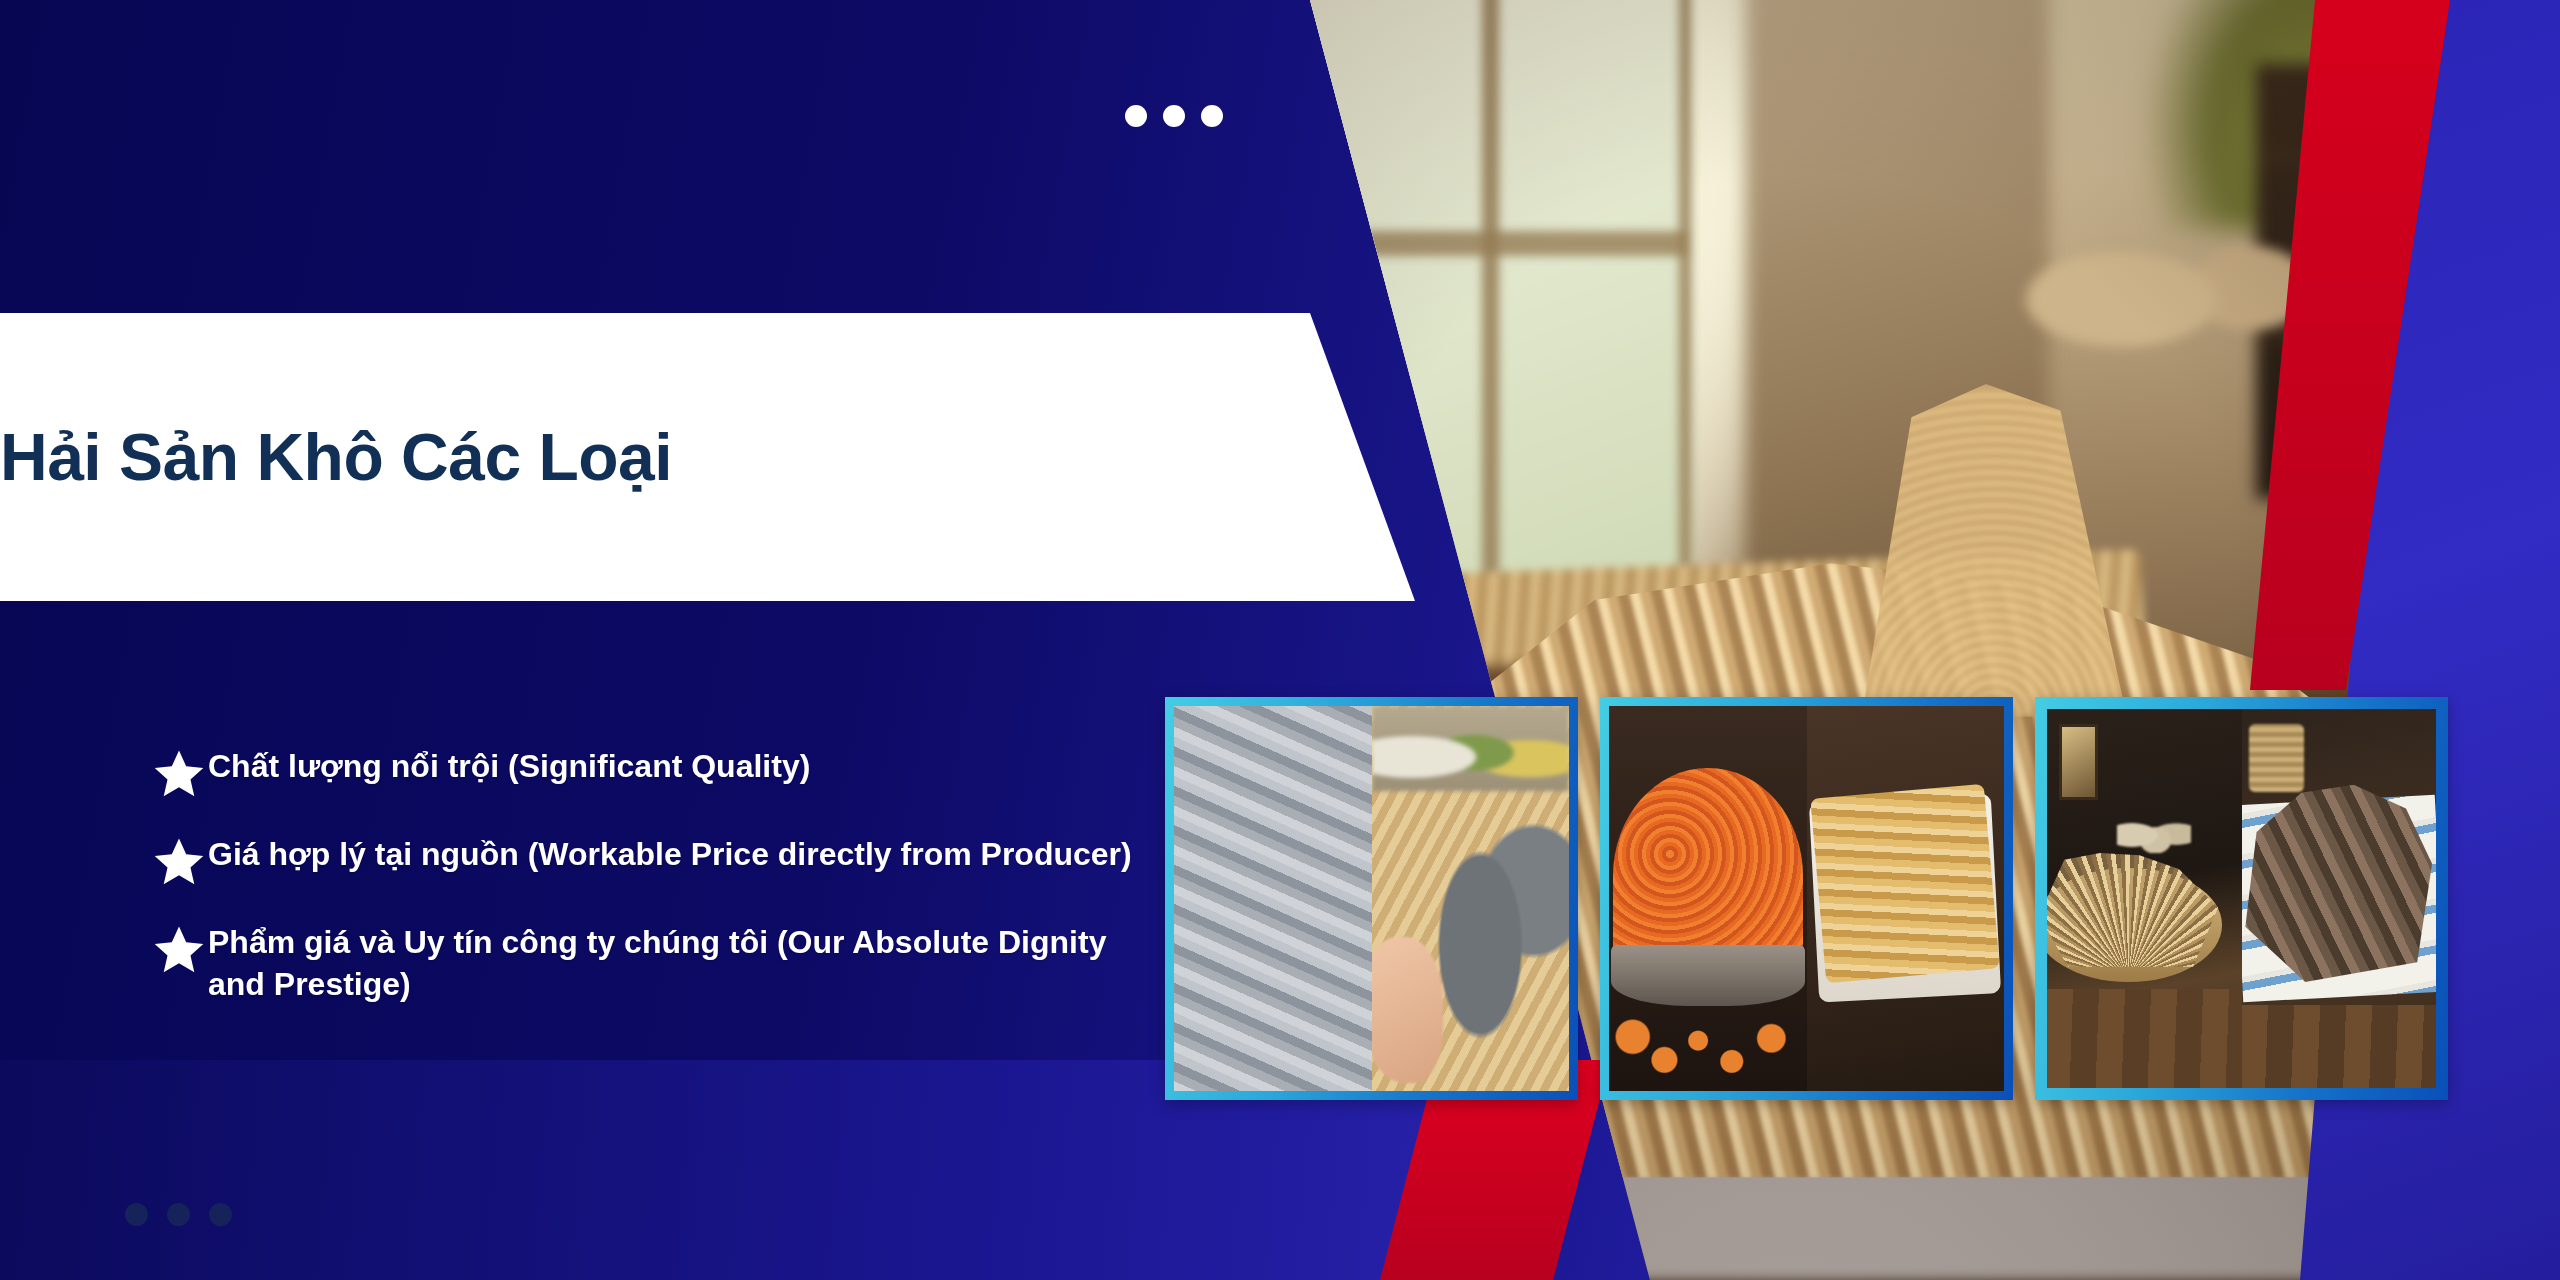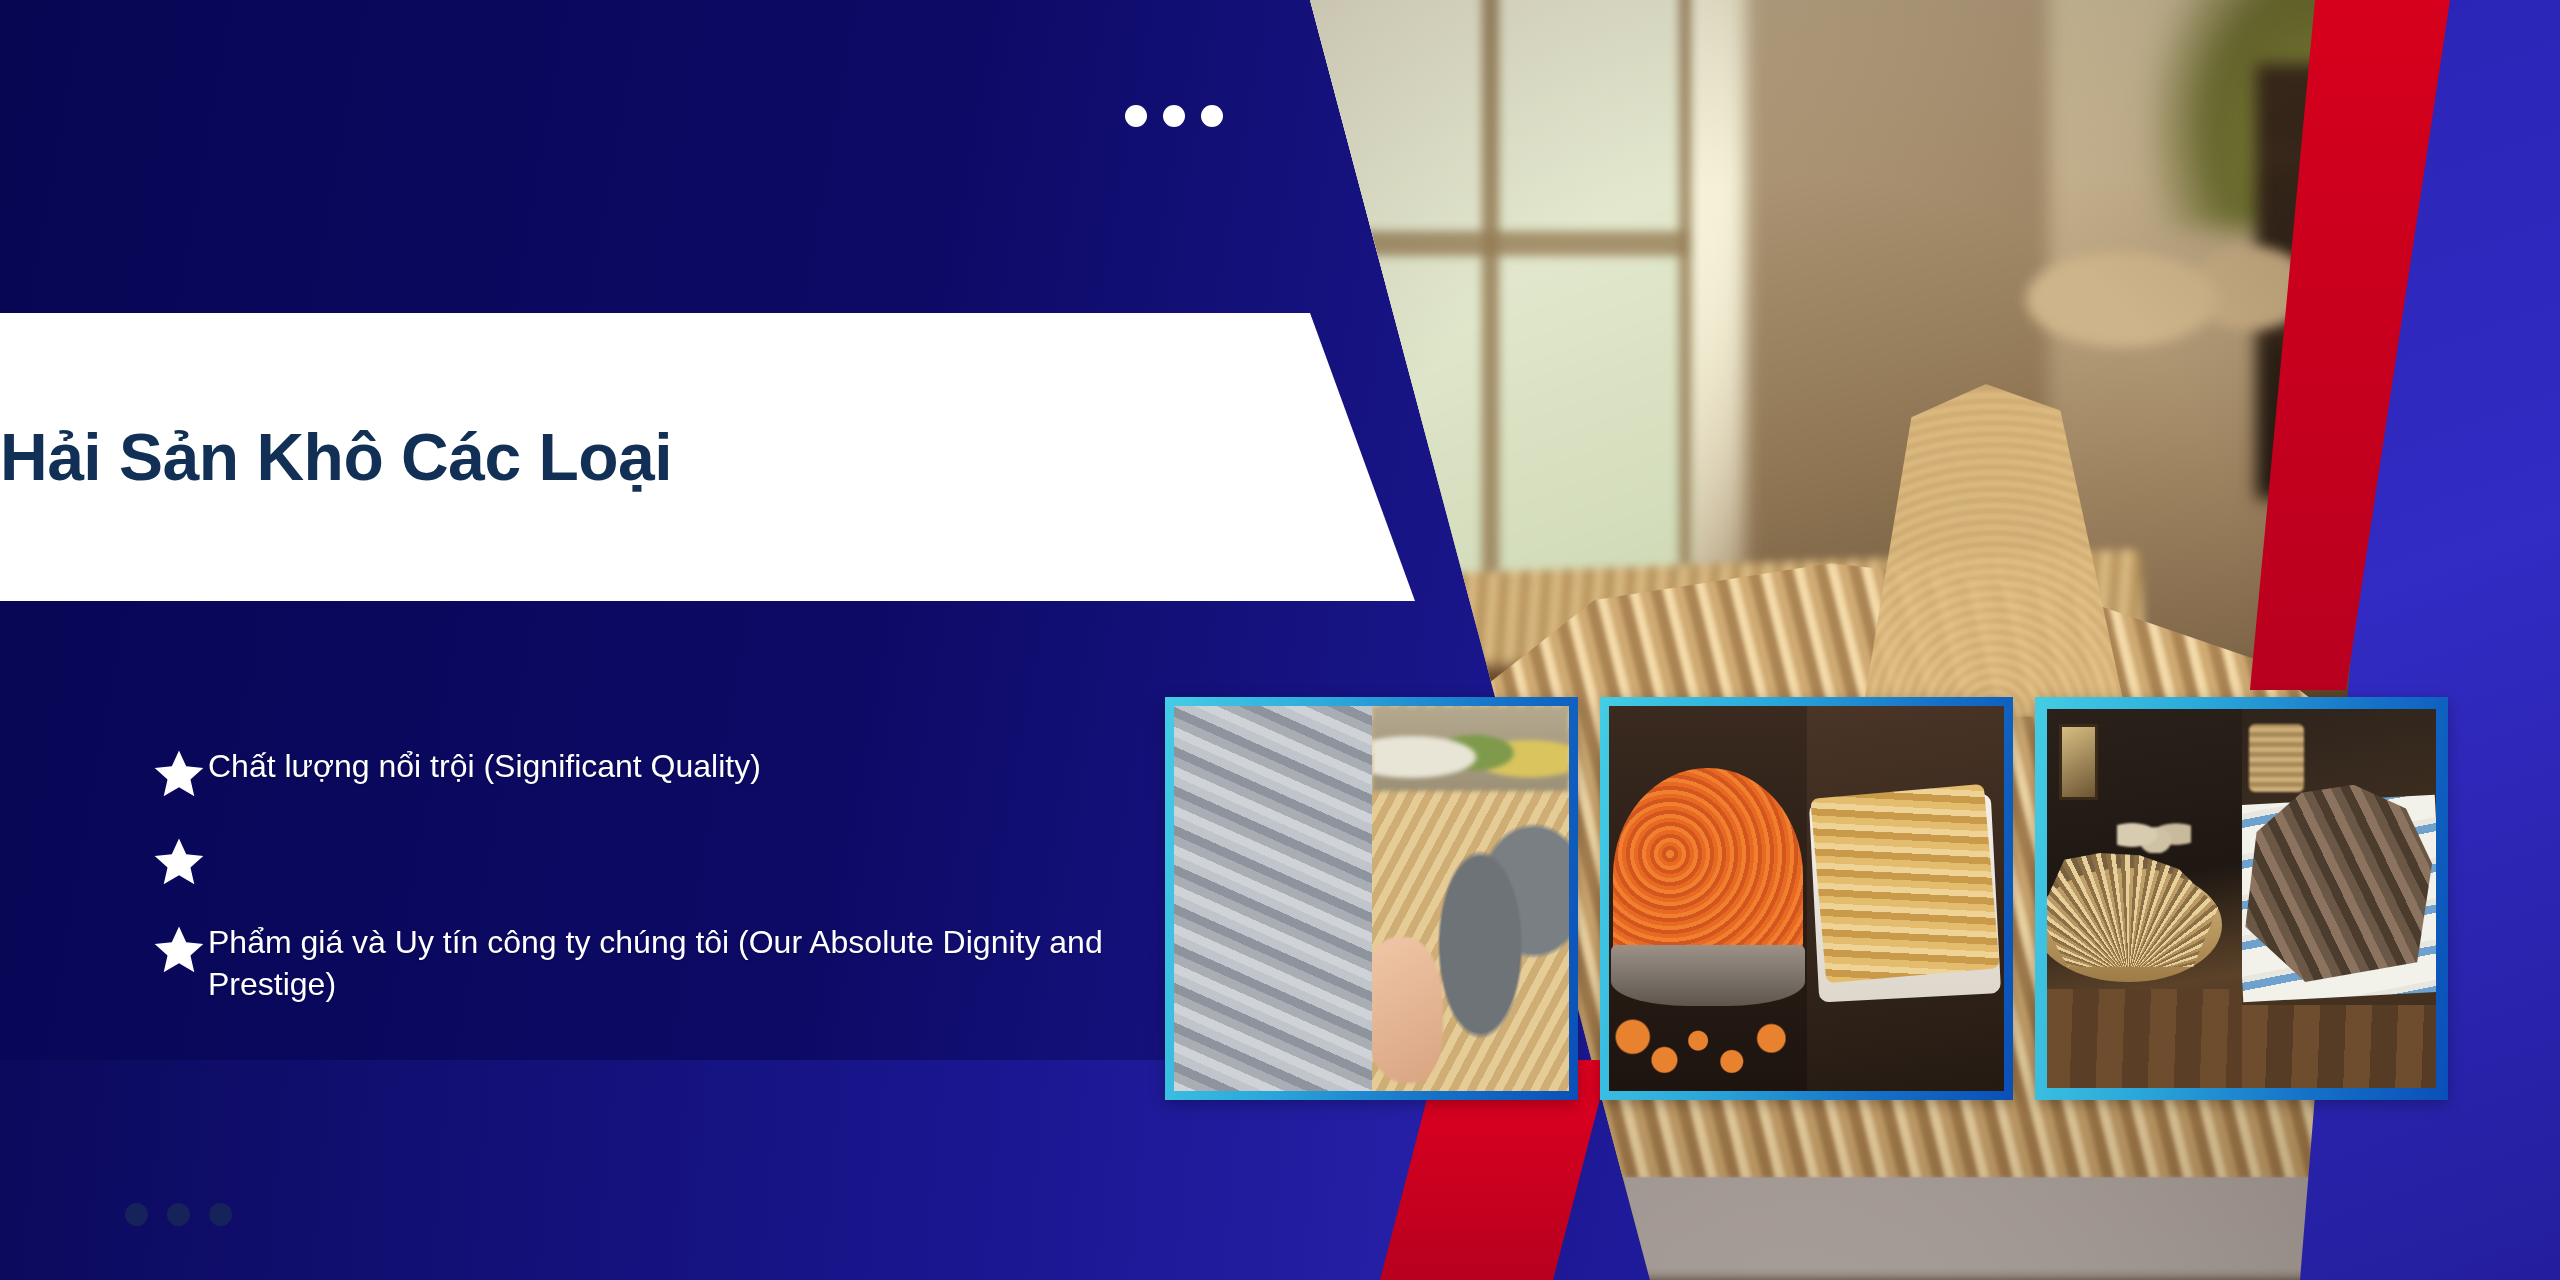--- a/index.html
+++ b/index.html
@@ -198,21 +198,21 @@
   .bullet-row:last-child { margin-bottom:0;justify-content:center; }
   .star-icon {
     flex:0 0 auto;
     width:54px; height:54px;
     margin-top:2px;
     display:block;
   }
   .bullet-text {
     color:#ffffff;
     font-size:32px;
-    font-weight:normal;
+    font-weight:bold;
     line-height:1.32;
     margin-left:2px;
     text-shadow:0 1px 2px rgba(0,0,0,0.25);
   }
 
   
   .thumbs {
     position:absolute;
     top:697px; left:1165px;
     display:flex;
@@ -417,20 +417,21 @@
       <svg class="star-icon" viewBox="0 0 24 24">
         <polygon fill="#ffffff" points="12,1.6 15.2,8.6 22.8,9.3 17.1,14.4 18.8,21.9 12,17.9 5.2,21.9 6.9,14.4 1.2,9.3 8.8,8.6"></polygon>
       </svg>
       <div class="bullet-text">Chất lượng nổi trội (Significant Quality)</div>
     </div>
 
     <div class="bullet-row">
       <svg class="star-icon" viewBox="0 0 24 24">
         <polygon fill="#ffffff" points="12,1.6 15.2,8.6 22.8,9.3 17.1,14.4 18.8,21.9 12,17.9 5.2,21.9 6.9,14.4 1.2,9.3 8.8,8.6"></polygon>
       </svg>
+      <div class="bullet-text">Giá hợp lý tại nguồn (Workable Price directly from Producer)</div>
     </div>
 
     <div class="bullet-row">
       <svg class="star-icon" viewBox="0 0 24 24">
         <polygon fill="#ffffff" points="12,1.6 15.2,8.6 22.8,9.3 17.1,14.4 18.8,21.9 12,17.9 5.2,21.9 6.9,14.4 1.2,9.3 8.8,8.6"></polygon>
       </svg>
       <div class="bullet-text">Phẩm giá và Uy tín công ty chúng tôi (Our Absolute Dignity and Prestige)</div>
     </div>
 
   </div>

